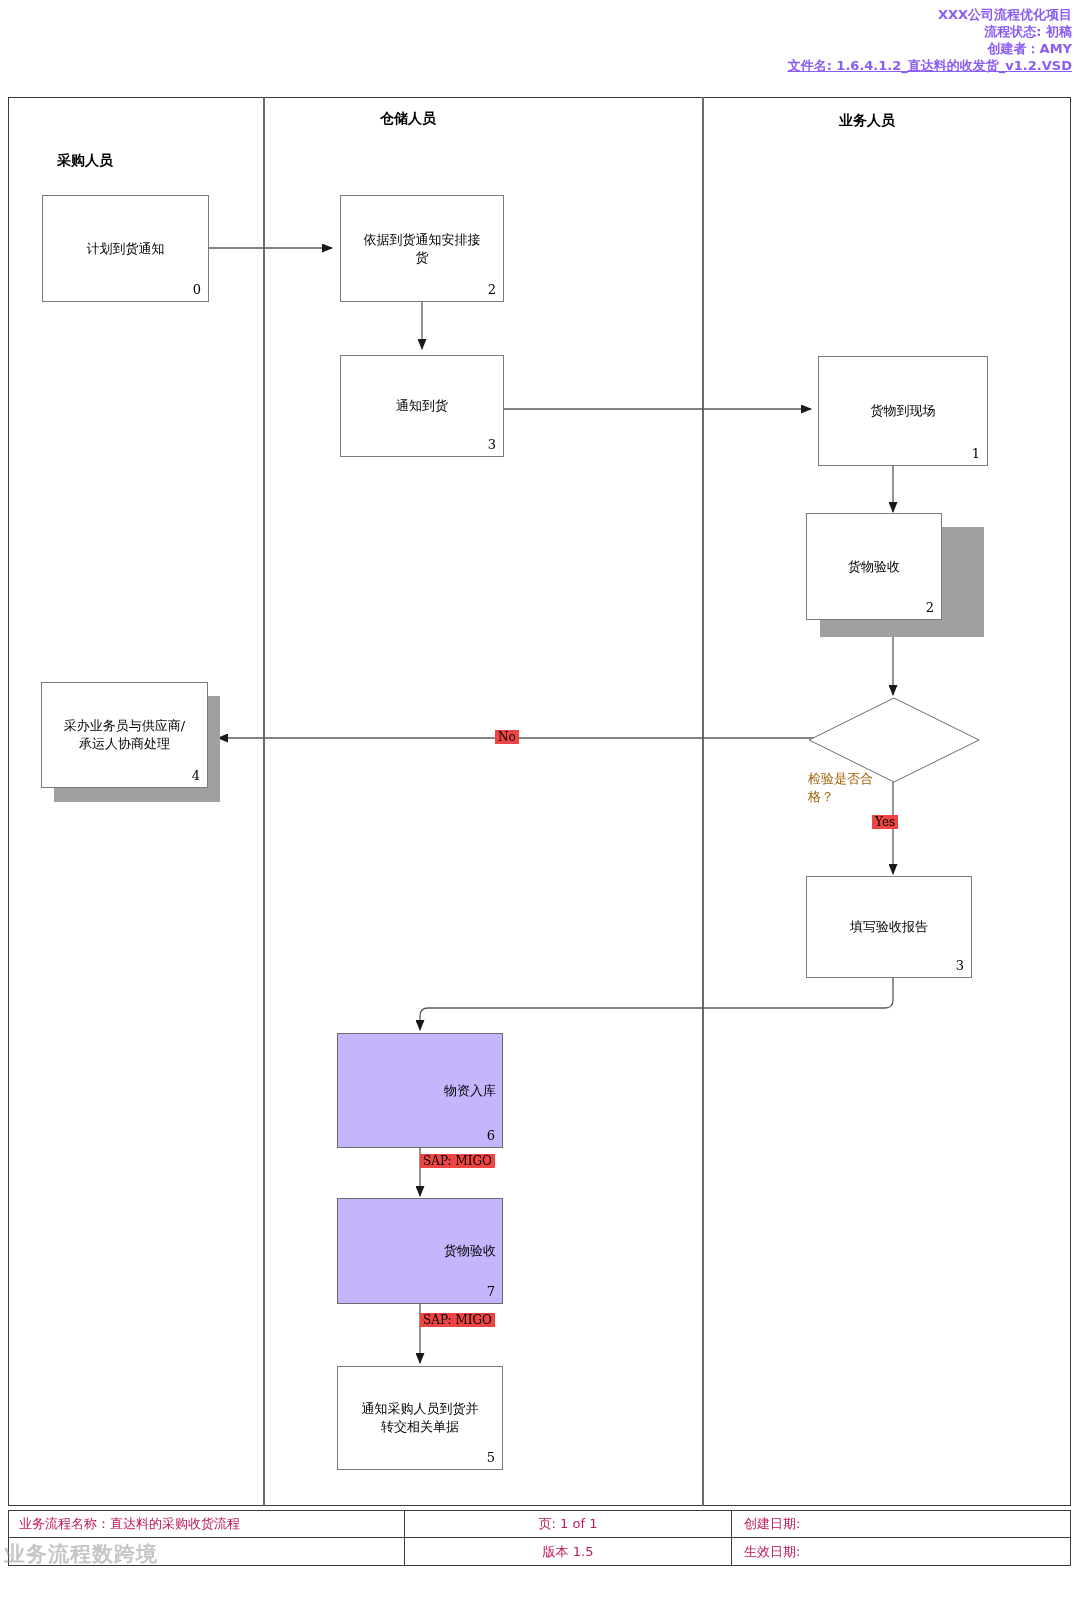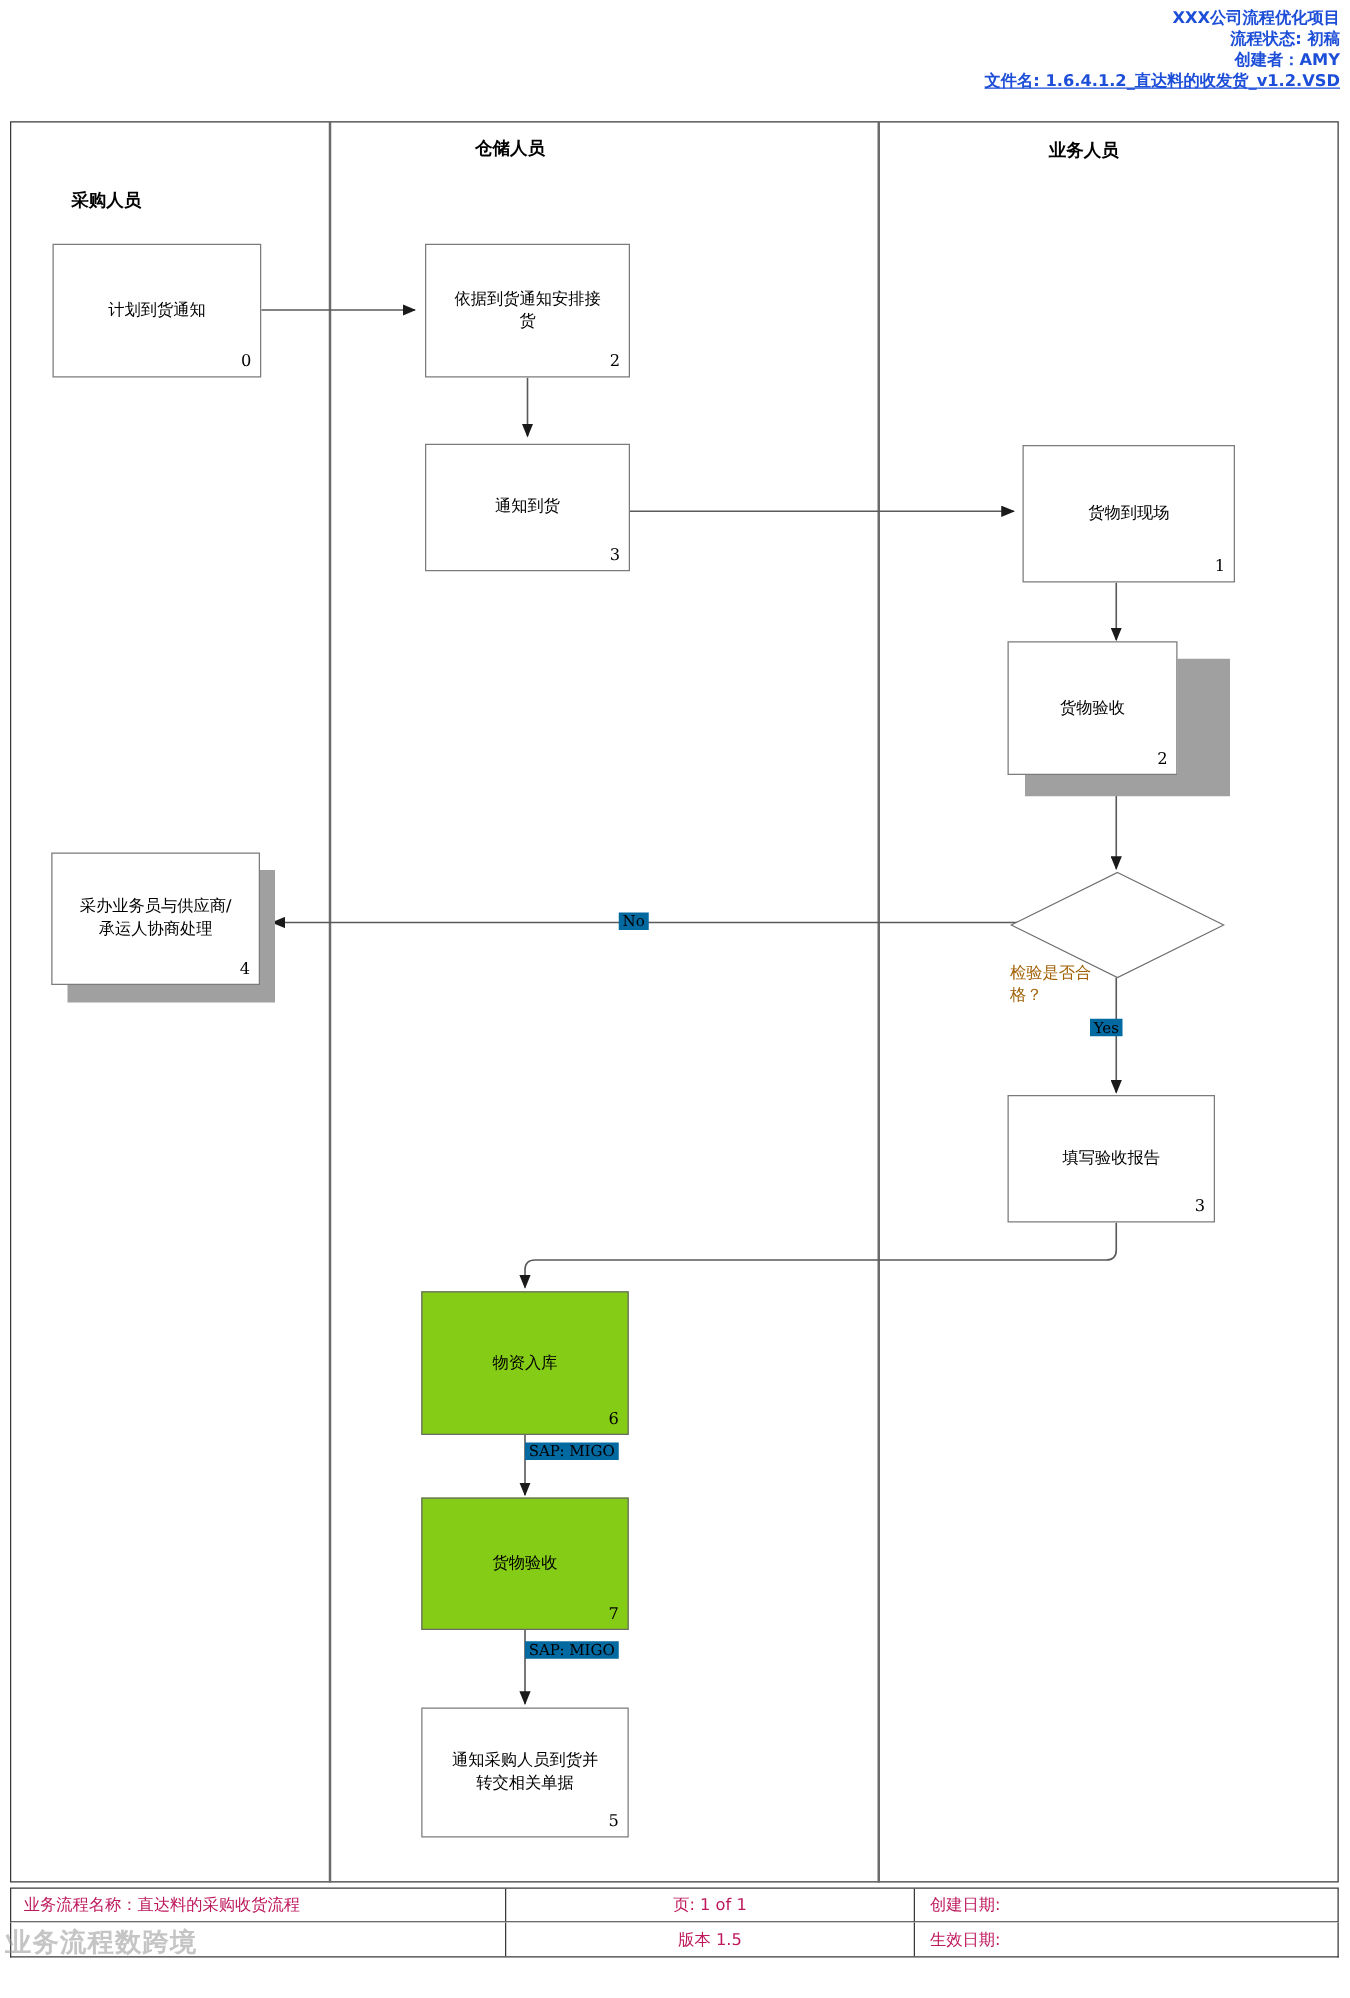--- a/index.html
+++ b/index.html
@@ -18,21 +18,21 @@
     background: #ffffff;
   }
 
   
   .hdr {
     position: absolute;
     right: 8px;
     text-align: right;
     font-weight: bold;
     font-size: 13px;
-    color: #1d4ed8;
+    color: #8b5cf6;
     line-height: 17px;
     white-space: nowrap;
   }
   #hdr1 { top: 6px; }
   #hdr2 { top: 23px; }
   #hdr3 { top: 40px; }
   #hdr4 { top: 57px; text-decoration: underline; }
 
   
   .lane-frame {
@@ -87,21 +87,21 @@
     white-space: pre-line;
   }
   .node .num {
     position: absolute;
     right: 7px;
     bottom: 2px;
     font-size: 13px;
     font-family: "DejaVu Serif", "Liberation Serif", serif;
     color: #000;
   }
-  .node.gray { background: #84cc16; border-color: #6a6a6a; }
+  .node.gray { background: #c4b5fd; border-color: #6a6a6a; text-align: right; }
 
   .shadow {
     position: absolute;
     background: #a0a0a0;
     z-index: 2;
   }
 
   
   .diamond-wrap {
     position: absolute;
@@ -127,21 +127,21 @@
     left: 0; top: 0;
     width: 1080px; height: 1598px;
     z-index: 1;
     pointer-events: none;
   }
   .edge-label {
     position: absolute;
     font-size: 12px;
     font-family: "DejaVu Serif", "Liberation Serif", serif;
     color: #000;
-    background: #0369a1;
+    background: #ef4444;
     padding: 0 3px;
     z-index: 4;
     white-space: nowrap;
   }
 
   
   .foot {
     position: absolute;
     left: 8px;
     width: 1063px;

